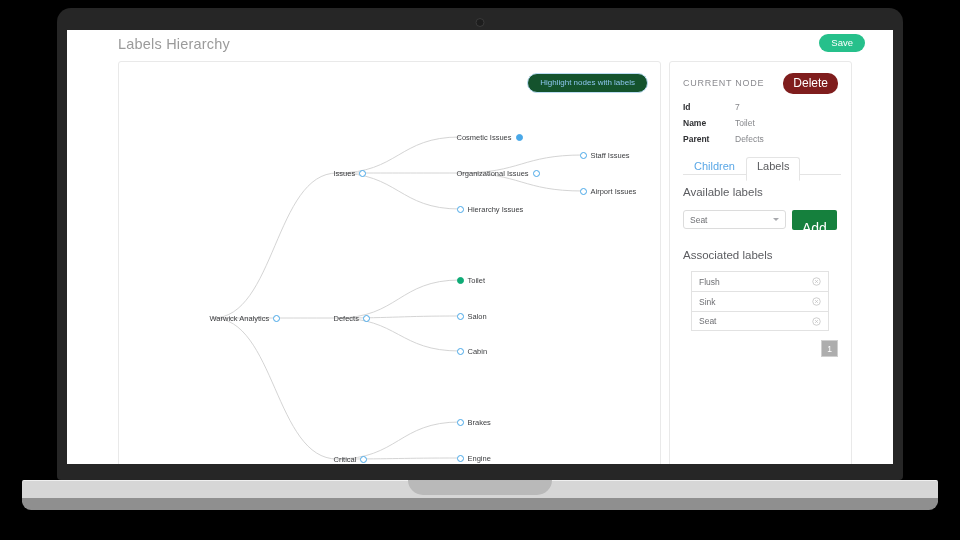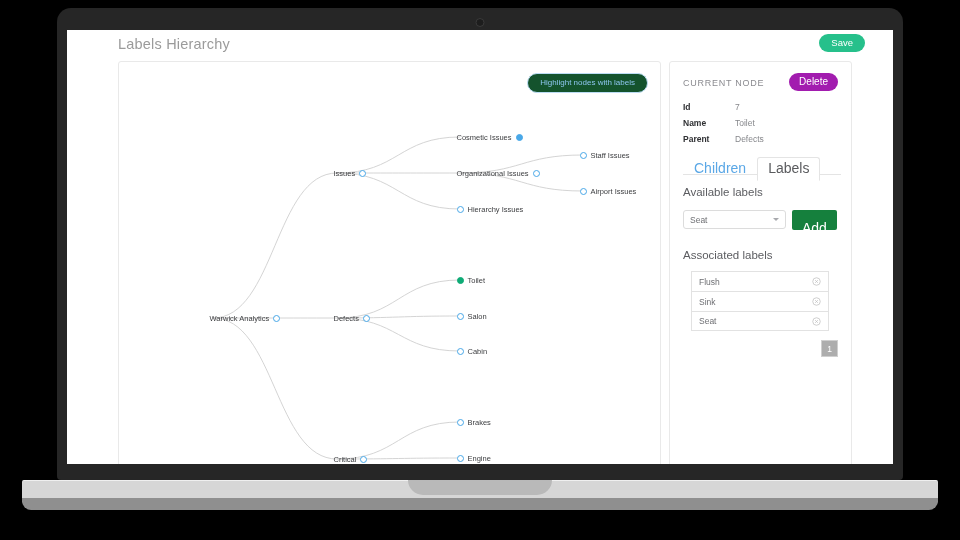--- a/index.html
+++ b/index.html
@@ -90,34 +90,34 @@
   }
   .node.left  { flex-direction: row-reverse; }
   .node.left  .node-label { margin-right: 4px; }
   .node.right .node-label { margin-left: 4px; }
   .sp-head {
     position: absolute; left: 13px; top: 16px;
     font-size: 9px; color: #8b8b90; letter-spacing: .75px;
   }
   .delete-btn {
     position: absolute; right: 13px; top: 11px;
-    background: #a21caf; color: #fff; border: none; border-radius: 10px;
-    padding: 3px 10px 4px; font-size: 10px; font-family: inherit; cursor: pointer; margin-left: 37px;
+    background: #7f1d1d; color: #fff; border: none; border-radius: 10px;
+    padding: 3px 10px 4px; font-size: 12px; font-family: inherit; cursor: pointer; margin-left: 37px;
   }
   .meta { position: absolute; left: 13px; top: 40px; width: 155px; }
   .meta-row { display: flex; margin-bottom: 6px; font-size: 8.5px; }
   .meta-key { width: 52px; font-weight: bold; color: #2f3033; }
   .meta-val { color: #86878b; }
 
   .tabs {
     position: absolute; left: 13px; top: 94px; right: 10px;
     display: flex; border-bottom: 1px solid #e4e4e4; height: 19px;
   }
   .tab {
-    font-size: 14px; padding: 2px 10px 20px; cursor: pointer;
+    font-size: 11px; padding: 2px 10px 20px; cursor: pointer;
     border: 1px solid transparent; border-radius: 3px 3px 0 0;
     position: relative; top: 1px;
   }
   .tab.inactive { color: #5aa7e6; }
   .tab.active {
     color: #5a5b5e; background: #fff;
     border-color: #e4e4e4; border-bottom-color: #fff;
   }
 
   .sec-title {

